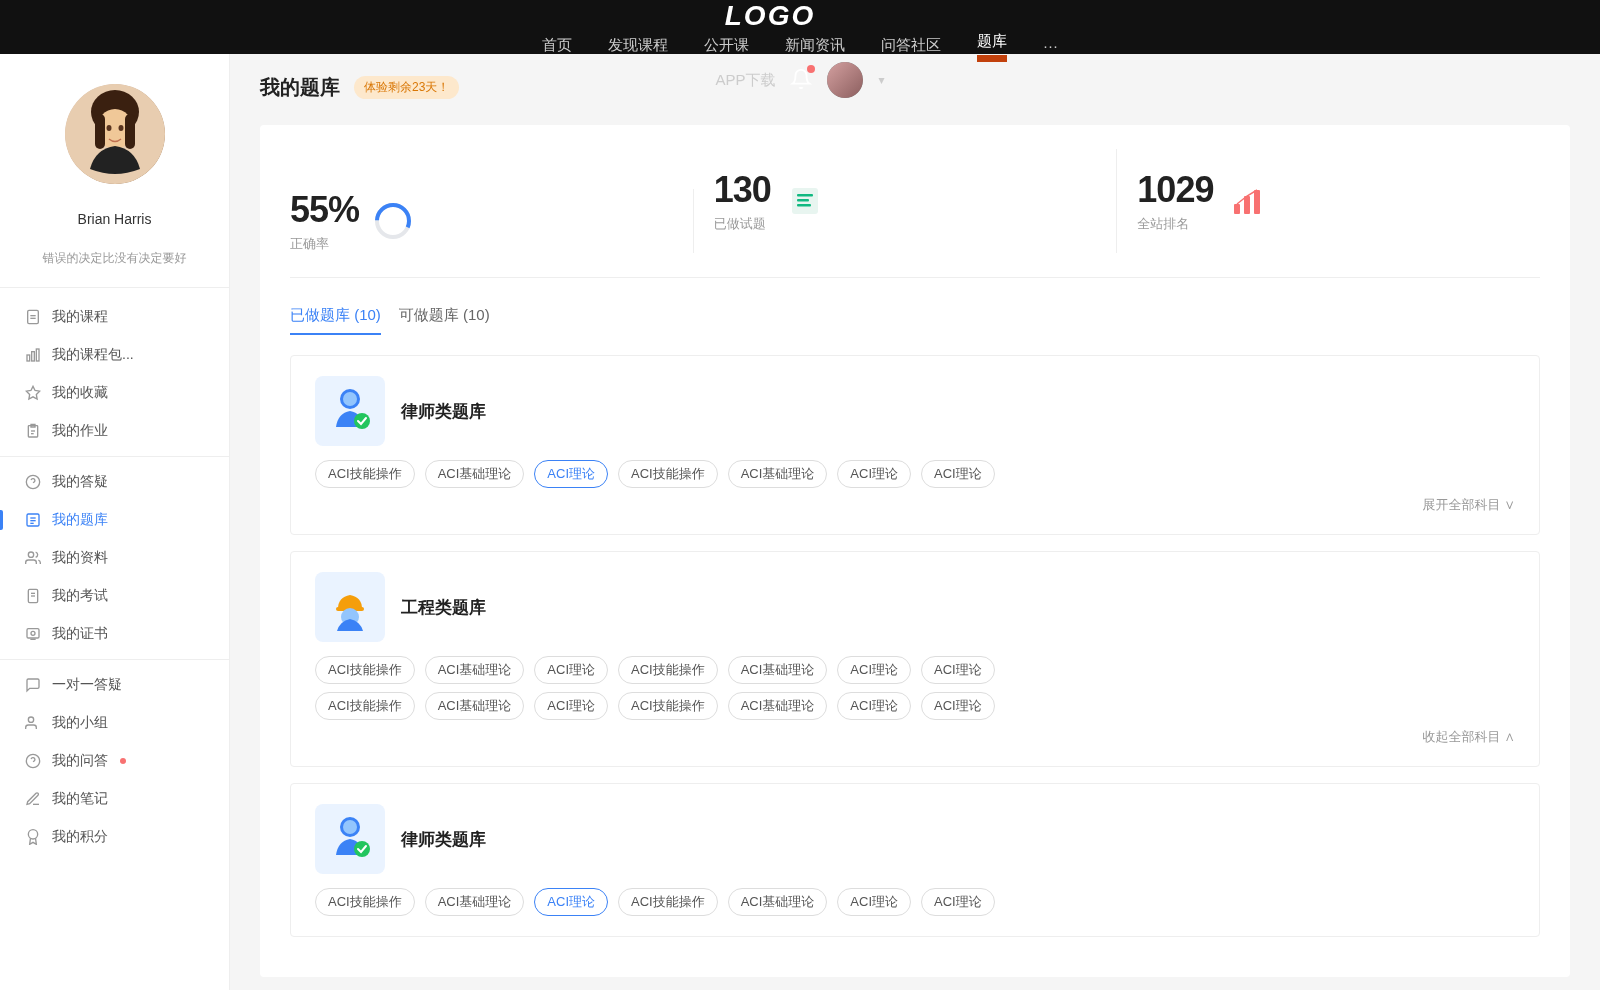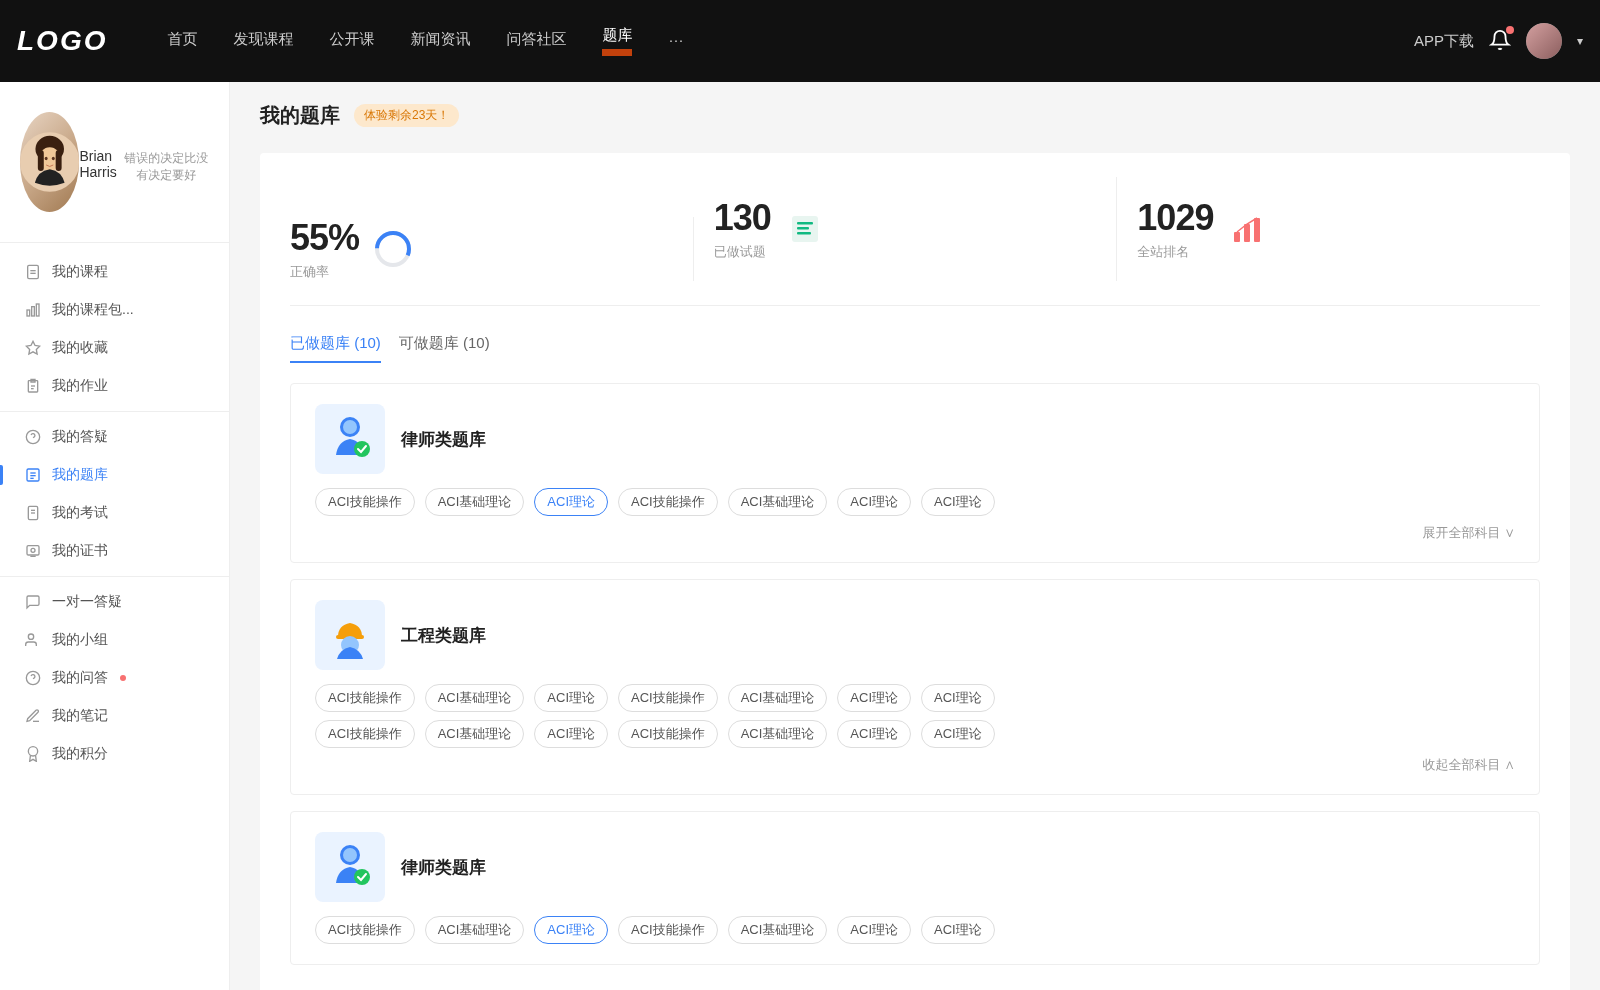--- a/index.html
+++ b/index.html
@@ -1,26 +1,27 @@
 <!DOCTYPE html>
 <html><head>
   <meta charset="utf-8">
   <style>
     * { box-sizing: border-box; margin: 0; padding: 0; }
     body { font-family: 'PingFang SC', 'Microsoft YaHei', sans-serif; background: #f5f5f5; color: #333; }
 
     
     .navbar {
       background: #111;
-      height: 82px;
+      height: 54px;
       display: flex;
       align-items: center;
       padding: 0 17px;
       position: relative;
       z-index: 100;
+      flex-direction: column;
     }
     .navbar-logo {
       color: #fff;
       font-size: 28px;
       font-weight: bold;
       letter-spacing: 2px;
       margin-right: 60px;
       font-style: italic;
     }
     .navbar-menu {
@@ -88,25 +89,26 @@
     
     .sidebar {
       width: 230px;
       background: #fff;
       flex-shrink: 0;
       padding: 20px 0;
       border-right: 1px solid #eee;
     }
     .sidebar-profile {
       display: flex;
-      flex-direction: row;
+      flex-direction: column;
       align-items: center;
       padding: 10px 20px 20px;
       border-bottom: 1px solid #eee;
       margin-bottom: 10px;
+      gap: 17px;
     }
     .sidebar-avatar {
       width: 100px;
       height: 100px;
       border-radius: 50%;
       background: linear-gradient(135deg, #e8d5c4 0%, #c9a98a 50%, #a07850 100%);
       margin-bottom: 10px;
       overflow: hidden;
       display: flex;
       align-items: center;
@@ -428,20 +430,31 @@
               <line x1="8" y1="9" x2="16" y2="9"></line>
               <line x1="8" y1="13" x2="16" y2="13"></line>
               <line x1="8" y1="17" x2="13" y2="17"></line>
             </svg>
         </span>
         <span>我的题库</span>
       </div>
       <div class="sidebar-menu-item">
         <span class="sidebar-icon">
           <svg width="16" height="16" viewBox="0 0 24 24" fill="none" stroke="#999" stroke-width="2">
+              <path d="M17 21v-2a4 4 0 0 0-4-4H5a4 4 0 0 0-4 4v2"></path>
+              <circle cx="9" cy="7" r="4"></circle>
+              <path d="M23 21v-2a4 4 0 0 0-3-3.87"></path>
+              <path d="M16 3.13a4 4 0 0 1 0 7.75"></path>
+            </svg>
+        </span>
+        <span>我的资料</span>
+      </div>
+      <div class="sidebar-menu-item">
+        <span class="sidebar-icon">
+          <svg width="16" height="16" viewBox="0 0 24 24" fill="none" stroke="#999" stroke-width="2">
               <rect x="5" y="2" width="14" height="20" rx="2"></rect>
               <line x1="9" y1="8" x2="15" y2="8"></line>
               <line x1="9" y1="12" x2="15" y2="12"></line>
             </svg>
         </span>
         <span>我的考试</span>
       </div>
       <div class="sidebar-menu-item">
         <span class="sidebar-icon">
           <svg width="16" height="16" viewBox="0 0 24 24" fill="none" stroke="#999" stroke-width="2">

